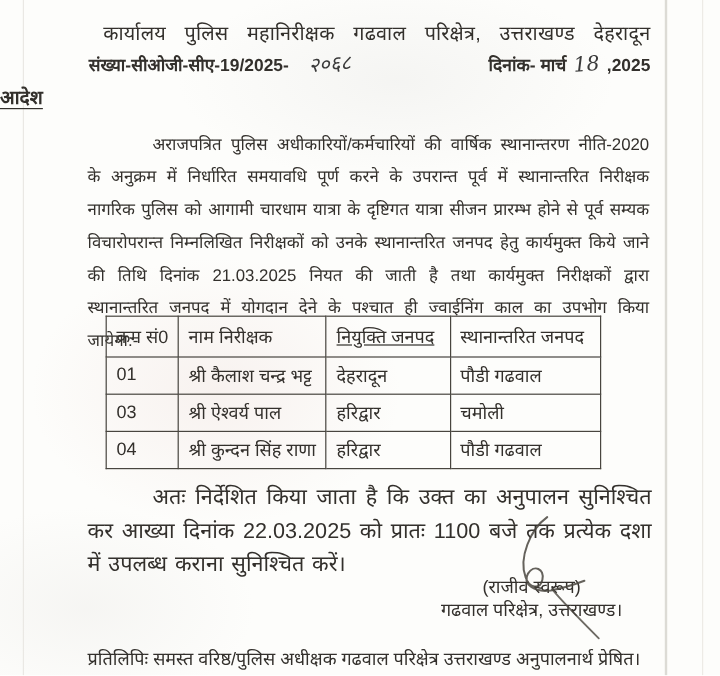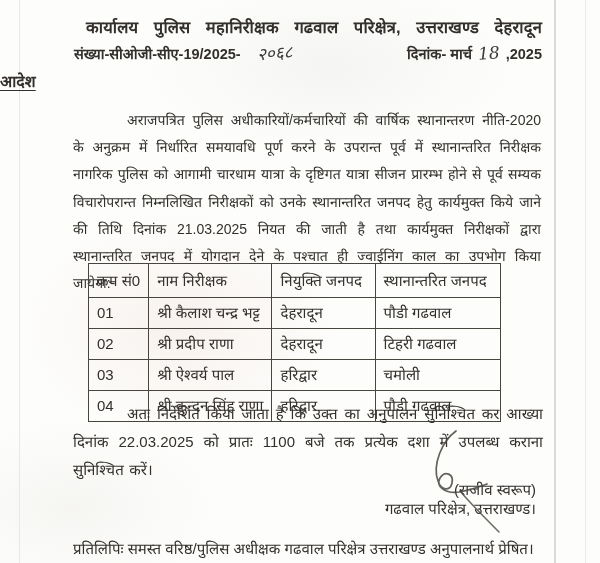--- a/index.html
+++ b/index.html
@@ -21,21 +21,21 @@
       #fdfdfb;
   }
   .scan-line { position: absolute; top: 0; height: 563px; }
   .scan-line.right1 { left: 554px; width: 2px; background: #dcdbd5; }
   .scan-line.right2 { left: 585px; width: 1px; background: #edebe6; }
   .scan-line.left1  { left: 19px;  width: 1px; background: #eae8e4; }
 
   .office-title {
     position: absolute;
     left: 86px; top: 15px; width: 456px;
-    font-size: 16.5px; font-weight: bold;
+    font-size: 16.5px; font-weight: normal;
     text-align: justify; text-align-last: justify;
     letter-spacing: 0.2px;
   }
   .ref-row {
     position: absolute;
     left: 74px; top: 41px; width: 468px;
     display: flex; justify-content: space-between; align-items: baseline;
     font-size: 14.5px; font-weight: bold;
   }
   .hand {
@@ -74,40 +74,40 @@
     border: 1.5px solid #48453f;
     padding: 2px 8px 4px 8px;
     text-align: left; font-weight: normal;
     vertical-align: middle;
     white-space: nowrap;
   }
   table.transfer-table th { height: 27px; }
   table.transfer-table td { height: 24px; }
   .col-sno { width: 42px; }
   .col-name { width: 107px; }
-  .col-posted { width: 109px; }
+  .col-posted { width: 109px; text-decoration: underline; }
   .col-transferred { width: 135px; }
 
   .closing-para {
     position: absolute;
     left: 73px; top: 400px; width: 470px;
-    font-size: 15px; line-height: 28px;
+    font-size: 18px; line-height: 28px;
     text-align: justify; text-indent: 54px;
     word-spacing: 1.5px;
   }
 
   .signature-svg {
     position: absolute;
     left: 372px; top: 427px; width: 140px; height: 112px;
     z-index: 3;
   }
   .sign-block {
     position: absolute;
     left: 350px; top: 481px; width: 186px;
-    text-align: right;
+    text-align: center;
     font-size: 15px; line-height: 18.5px;
   }
   .copy-line {
     position: absolute;
     left: 73px; top: 538px; width: 500px;
     font-size: 15px;
   }
 </style>
 </head>
 <body>
@@ -145,26 +145,20 @@
       </tr>
     </thead>
     <tbody>
       <tr>
         <td>01</td>
         <td>श्री कैलाश चन्द्र भट्ट</td>
         <td>देहरादून</td>
         <td>पौडी गढवाल</td>
       </tr>
       <tr>
-        <td>02</td>
-        <td>श्री प्रदीप राणा</td>
-        <td>देहरादून</td>
-        <td>टिहरी गढवाल</td>
-      </tr>
-      <tr>
         <td>03</td>
         <td>श्री ऐश्वर्य पाल</td>
         <td>हरिद्वार</td>
         <td>चमोली</td>
       </tr>
       <tr>
         <td>04</td>
         <td>श्री कुन्दन सिंह राणा</td>
         <td>हरिद्वार</td>
         <td>पौडी गढवाल</td>

